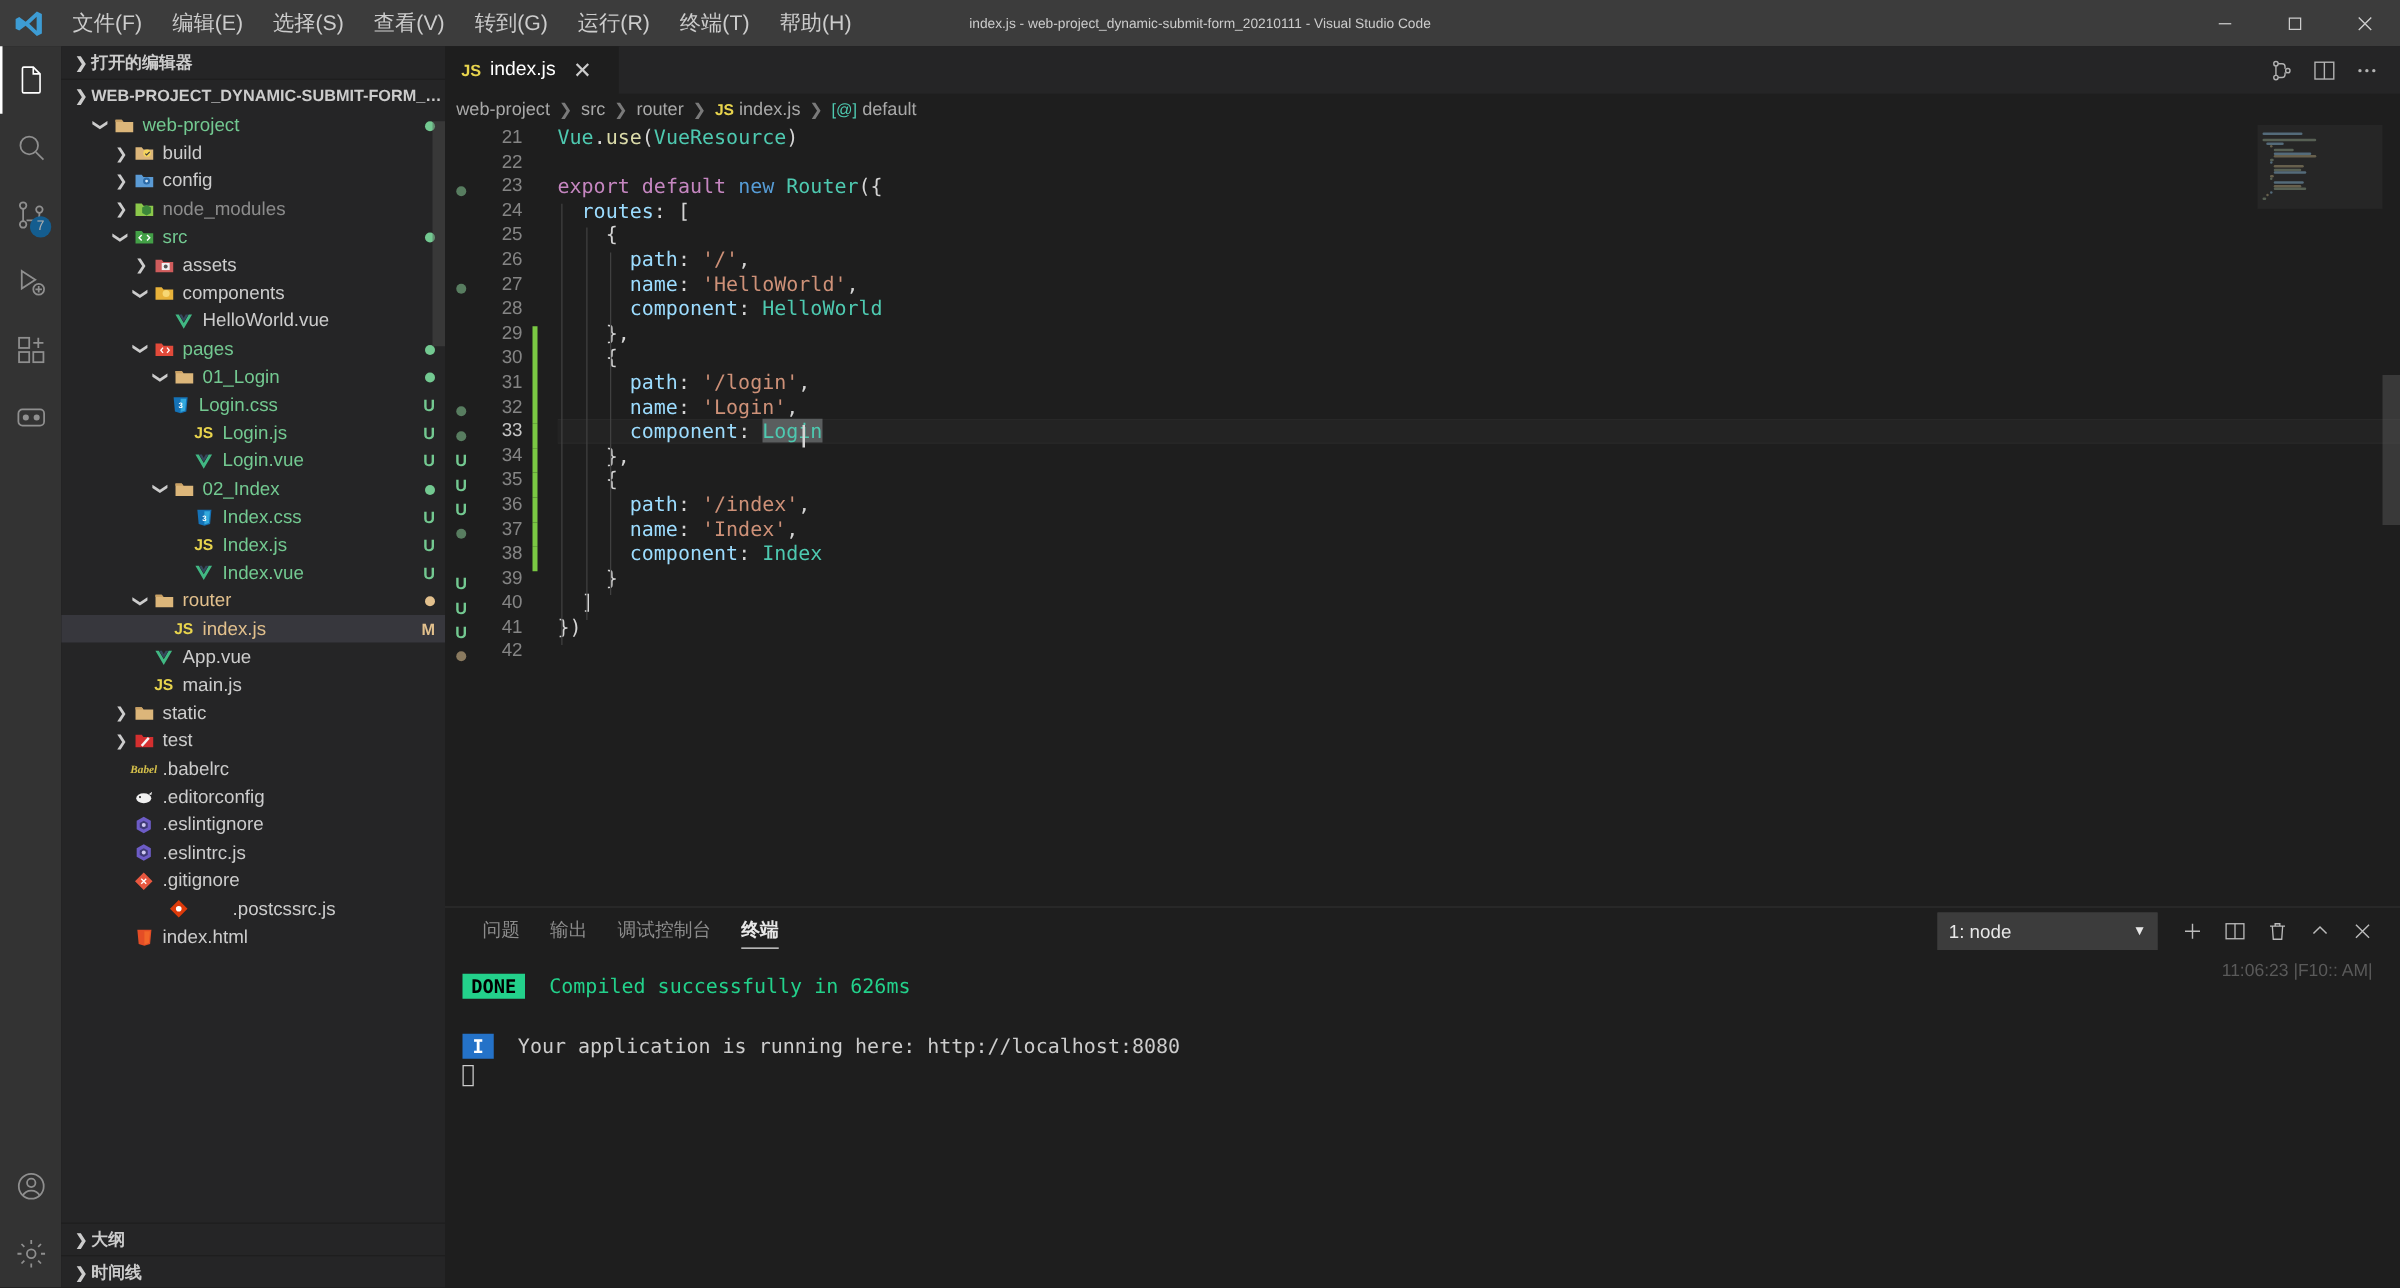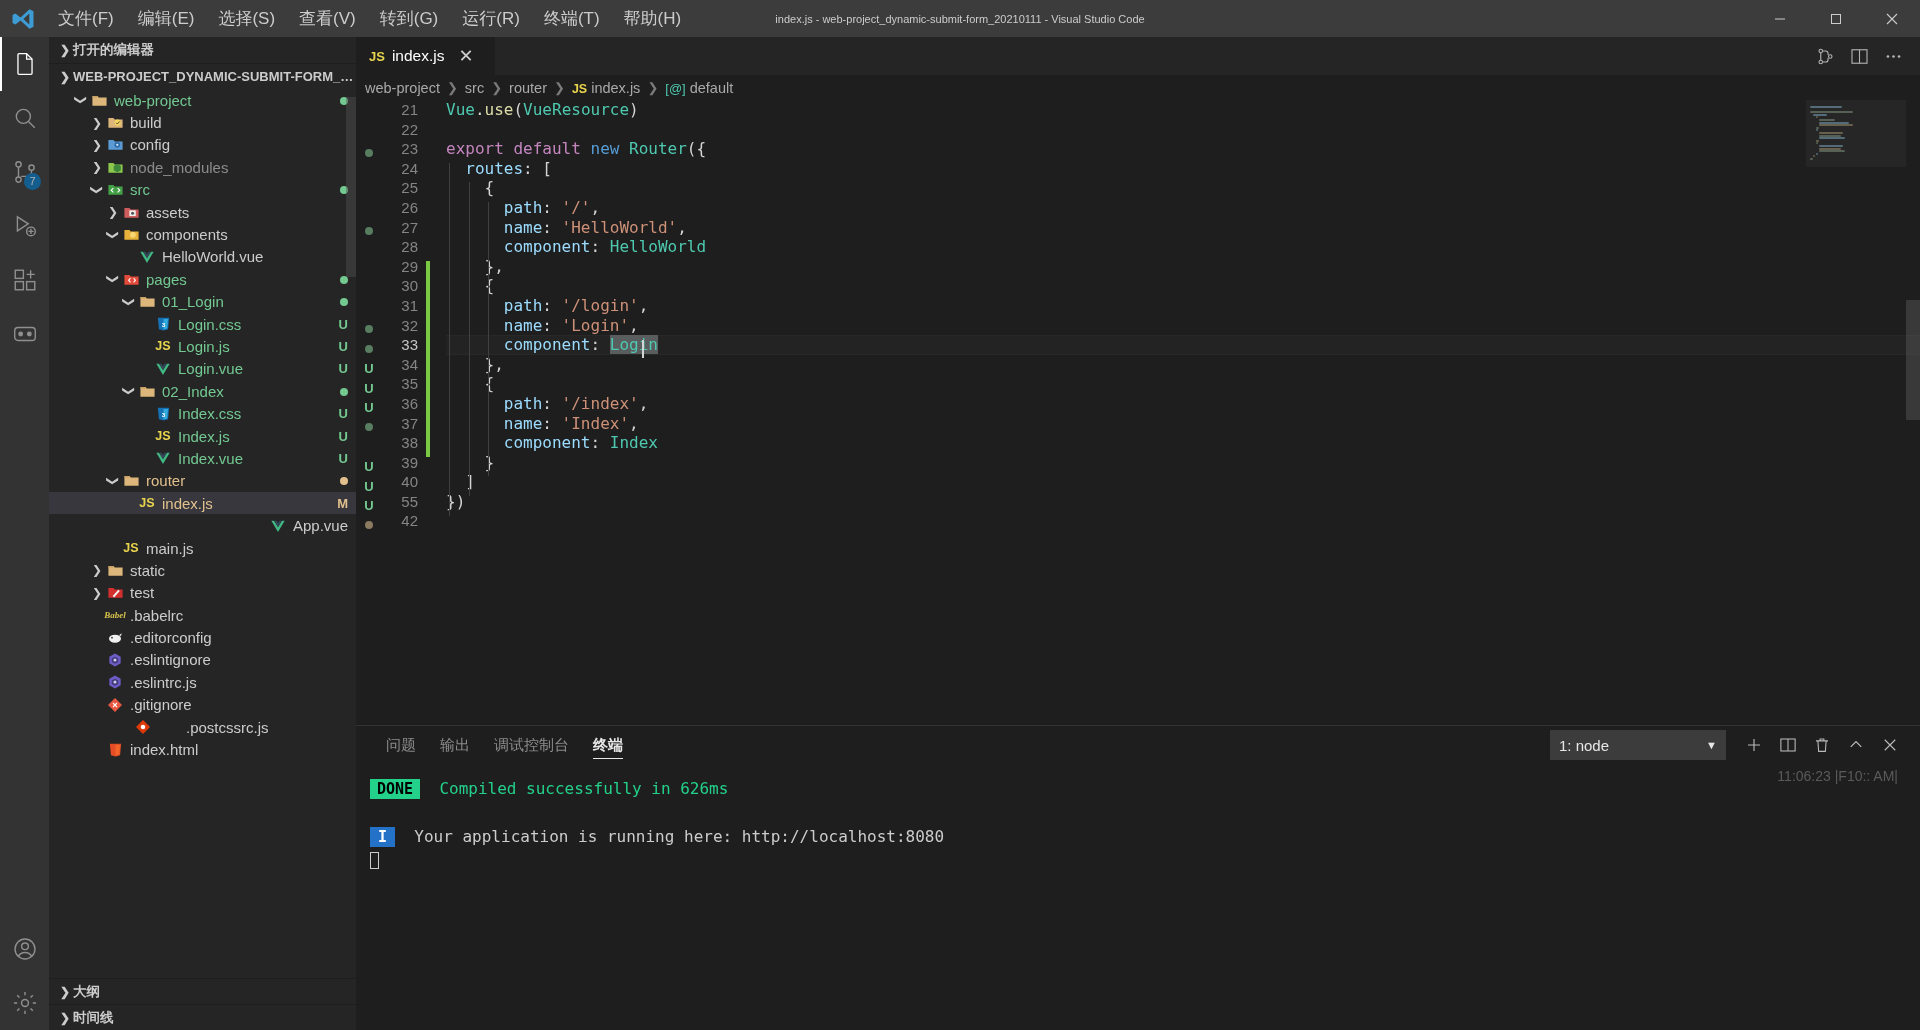--- a/index.html
+++ b/index.html
@@ -321,21 +321,21 @@
           <span class="tw" style="transform: rotate(90deg);">❯</span>
           <span class="ico">
             <svg width="17" height="17" viewBox="0 0 24 24">
               <path d="M2 5.5h7l2 2.3h11v11.7H2z" fill="#dcb67a"></path>
               <path d="M2 5.5h7l2 2.3H2z" fill="#c9a063"></path>
             </svg>
           </span>
           <span class="nm c-green">01_Login</span>
           <span class="badge"><span style="display:inline-block;width:8px;height:8px;border-radius:50%;background:#73c991;"></span></span>
         </div>
-        <div class="row" style="padding-left: 88px;">
+        <div class="row" style="padding-left: 69px;">
           <span class="tw"></span>
           <span class="ico">
             <svg width="15" height="16" viewBox="0 0 24 24">
               <path d="M3 2 h18 l-1.7 18.2 L12 22.5 L4.7 20.2z" fill="#1572b6"></path>
               <path d="M12 4 v16.8 l5.8-1.7 L19.2 4z" fill="#33a9dc"></path>
               <text x="12" y="16" font-size="10" fill="#ffffff" text-anchor="middle" font-family="sans-serif" font-weight="bold">3</text>
             </svg>
           </span>
           <span class="nm c-green">Login.css</span>
           <span class="badge c-green">U</span>
@@ -413,21 +413,21 @@
           <span class="badge"><span style="display:inline-block;width:8px;height:8px;border-radius:50%;background:#e2c08d;"></span></span>
         </div>
         <div class="row selected" style="padding-left: 72px;">
           <span class="tw"></span>
           <span class="ico">
             <span style="color:#e8d44d;font-weight:bold;font-size:12.5px;font-family:'Liberation Sans',sans-serif;">JS</span>
           </span>
           <span class="nm c-amber">index.js</span>
           <span class="badge c-amber">M</span>
         </div>
-        <div class="row" style="padding-left: 56px; justify-content: flex-end;">
+        <div class="row" style="padding-left: 56px;">
           <span class="tw"></span>
           <span class="ico">
             <svg width="16" height="16" viewBox="0 0 24 24">
               <path d="M2 4 L12 21 L22 4 h-4 L12 14 L6 4z" fill="#41b883"></path>
               <path d="M6.5 4 L12 13 L17.5 4 h-3.2 L12 8 L9.7 4z" fill="#35495e"></path>
             </svg>
           </span>
           <span class="nm c-norm">App.vue</span>
         </div>
         <div class="row" style="padding-left: 56px;">
@@ -629,21 +629,21 @@
             <div class="ln">31</div>
             <div class="ln">32</div>
             <div class="ln cur">33</div>
             <div class="ln">34</div>
             <div class="ln">35</div>
             <div class="ln">36</div>
             <div class="ln">37</div>
             <div class="ln">38</div>
             <div class="ln">39</div>
             <div class="ln">40</div>
-            <div class="ln">55</div>
+            <div class="ln">41</div>
             <div class="ln">42</div>
           </div>
         <div id="changebar">
             <div style="position: absolute; left: 0px; width: 4px; height: 19.6px; top: 160.8px; background: rgb(122, 201, 67);"></div>
             <div style="position: absolute; left: 0px; width: 4px; height: 19.6px; top: 180.4px; background: rgb(122, 201, 67);"></div>
             <div style="position: absolute; left: 0px; width: 4px; height: 19.6px; top: 200px; background: rgb(122, 201, 67);"></div>
             <div style="position: absolute; left: 0px; width: 4px; height: 19.6px; top: 219.6px; background: rgb(122, 201, 67);"></div>
             <div style="position: absolute; left: 0px; width: 4px; height: 19.6px; top: 239.2px; background: rgb(122, 201, 67);"></div>
             <div style="position: absolute; left: 0px; width: 4px; height: 19.6px; top: 258.8px; background: rgb(122, 201, 67);"></div>
             <div style="position: absolute; left: 0px; width: 4px; height: 19.6px; top: 278.4px; background: rgb(122, 201, 67);"></div>

